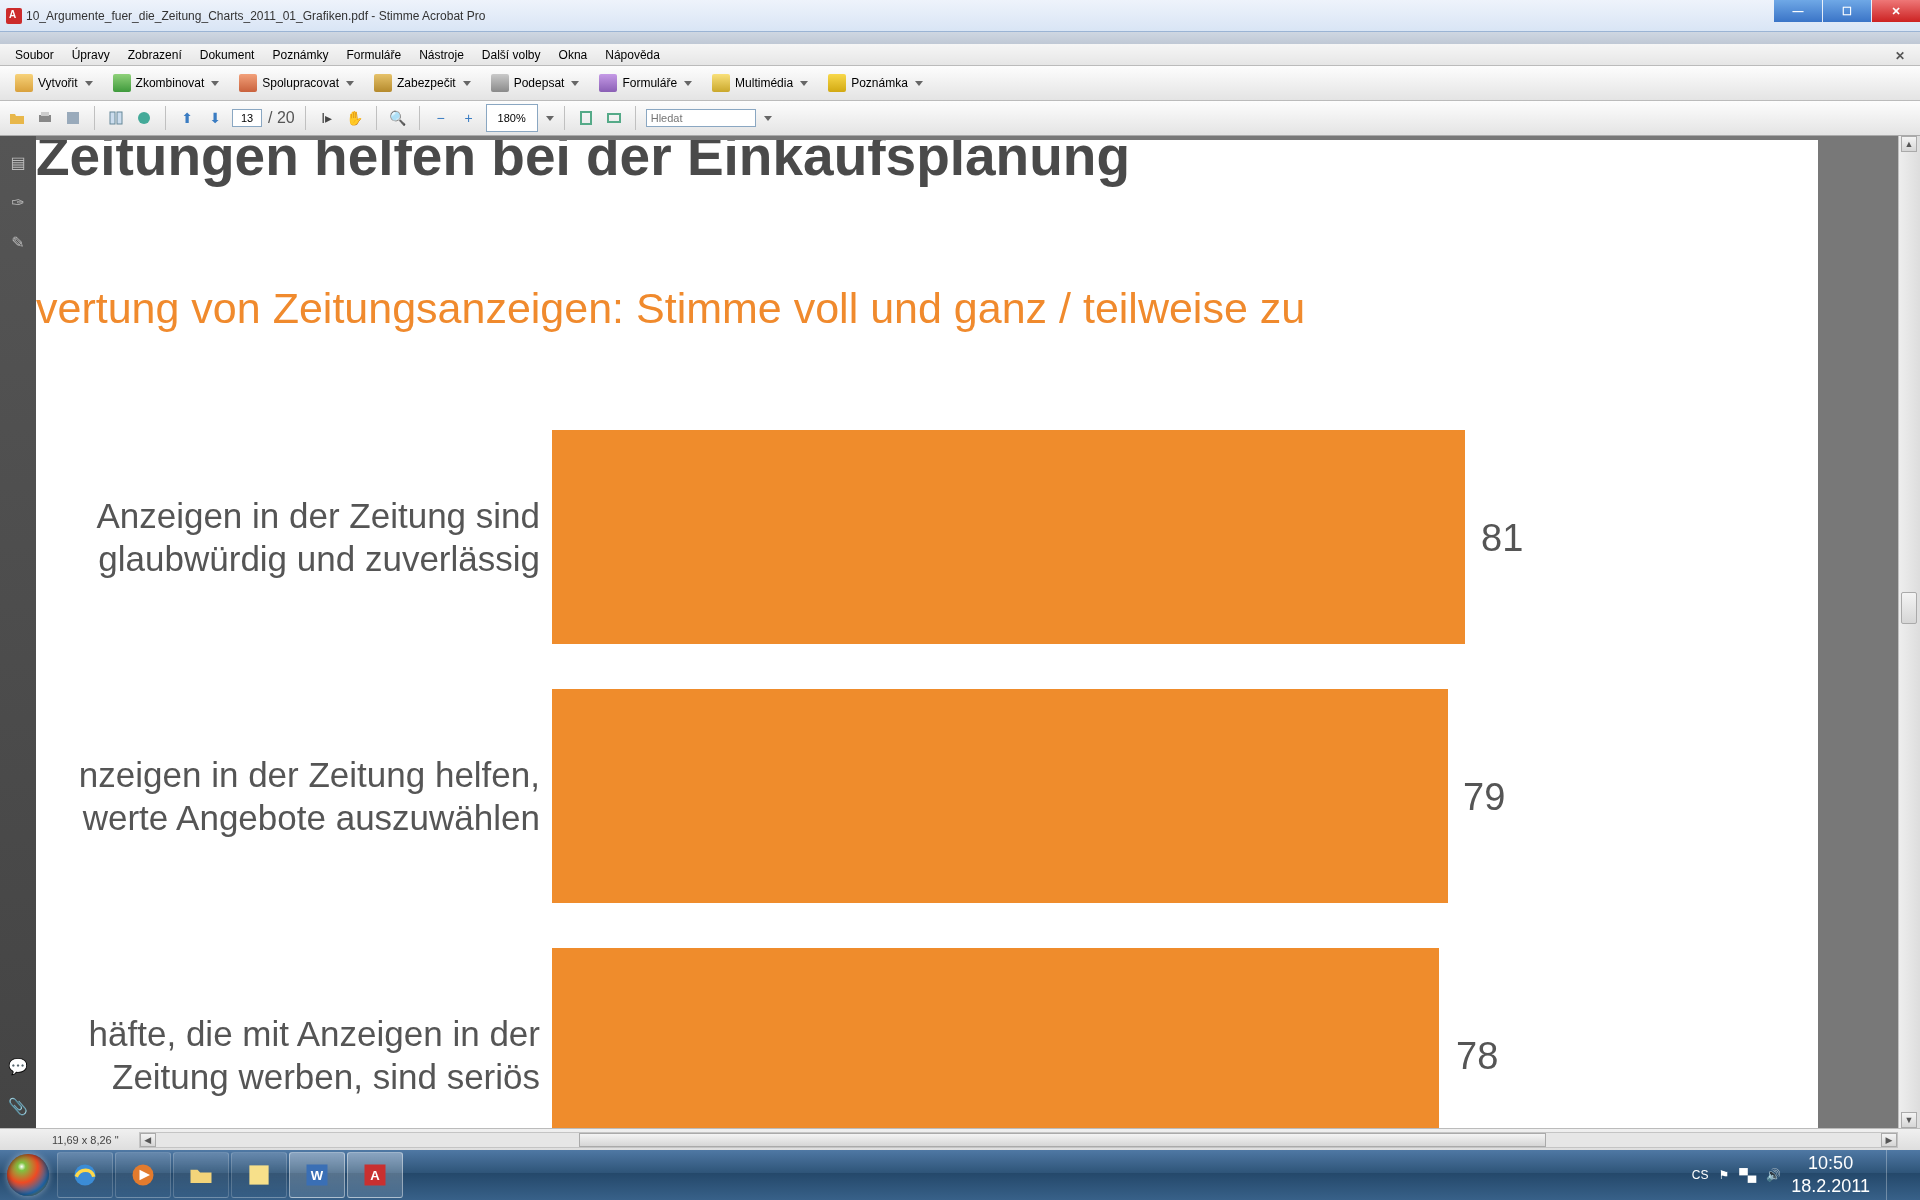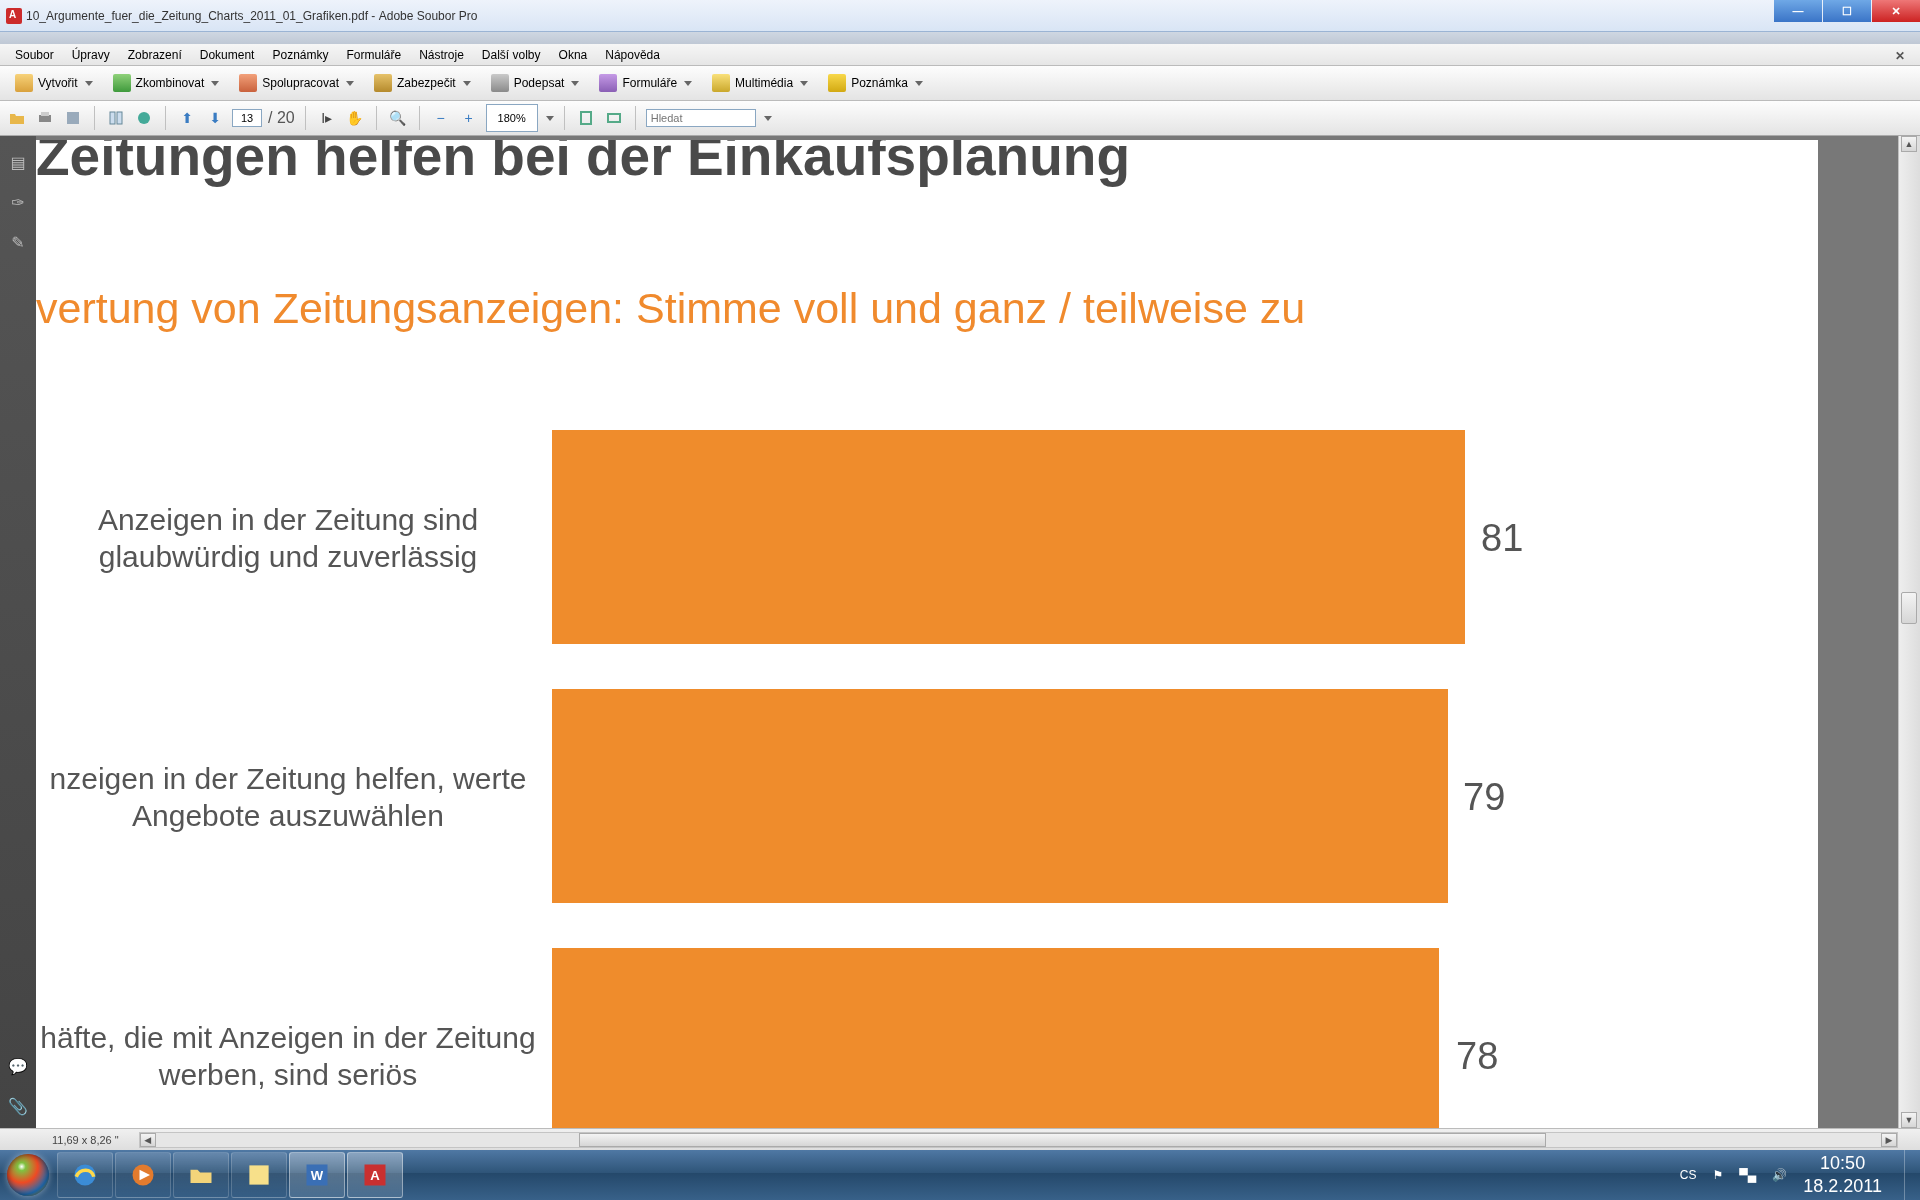--- a/index.html
+++ b/index.html
@@ -30,50 +30,50 @@
 .search-in{width:110px;height:18px;border:1px solid #8aa7c2;font-size:11px;background:#fff;padding:0 4px;color:#888}
 .body{flex:1;display:flex;min-height:0}
 .navpane{width:36px;background:linear-gradient(#555,#444);display:flex;flex-direction:column;align-items:center;gap:20px;padding-top:16px;position:relative}
 .navpane .ni{width:20px;height:20px;color:#bbb;font-size:16px;display:flex;align-items:center;justify-content:center}
 .doc-wrap{flex:1;position:relative;background:#787878;overflow:hidden}
 .page{position:absolute;left:0;top:4px;width:1782px;height:100%;background:#fff;overflow:hidden}
 .doc-title{font-size:55px;font-weight:700;color:#4a4a4a;position:absolute;left:0;top:-16px;white-space:nowrap}
 .doc-sub{font-size:43px;color:#f08a2d;position:absolute;left:0;top:144px;white-space:nowrap;font-weight:400}
 .chart{position:absolute;left:0;top:290px;width:1520px}
 .row{position:relative;height:215px;margin-bottom:44px}
-.row-label{position:absolute;left:0;top:50%;transform:translateY(-50%);width:504px;text-align:center;font-size:30px;color:#555;line-height:1.25}
+.row-label{position:absolute;left:0;top:50%;transform:translateY(-50%);width:504px;text-align:right;font-size:35px;color:#555;line-height:1.25}
 .bar{position:absolute;left:516px;top:0;height:214px;background:#ef8c2c}
 .val{position:absolute;top:50%;transform:translateY(-50%);font-size:38px;color:#555;font-weight:500}
 .vscroll{width:22px;background:linear-gradient(90deg,#eee,#ddd);position:relative;border-left:1px solid #c0c0c0}
 .vscroll .thumb{position:absolute;top:46%;left:2px;width:16px;height:32px;background:linear-gradient(#f4f4f4,#d6d6d6);border:1px solid #aaa;border-radius:2px}
 .vscroll .arrow{position:absolute;left:2px;width:16px;height:16px;background:linear-gradient(#f4f4f4,#d6d6d6);border:1px solid #aaa;display:flex;align-items:center;justify-content:center;font-size:9px;color:#555}
 .statusbar{height:22px;background:linear-gradient(#f0f0f0,#dedede);border-top:1px solid #bbb;display:flex;align-items:center;font-size:11px;color:#444;position:relative}
 .statusbar .dim{margin-left:52px}
 .hscroll{flex:1;margin-left:20px;margin-right:22px;height:16px;background:#e6e6e6;position:relative;border:1px solid #c4c4c4}
 .hscroll .hthumb{position:absolute;left:25%;width:55%;height:100%;background:linear-gradient(#f4f4f4,#d6d6d6);border:1px solid #aaa}
 .hscroll .har{position:absolute;top:0;width:16px;height:100%;background:linear-gradient(#f4f4f4,#d6d6d6);border:1px solid #aaa;display:flex;align-items:center;justify-content:center;font-size:9px;color:#555}
 .taskbar{height:50px;width:1920px;background:linear-gradient(#4f78a4 0%,#2f5579 45%,#24486a 46%,#386189 100%);display:flex;align-items:center;position:relative}
 .start{width:56px;height:50px;display:flex;align-items:center;justify-content:center}
 .orb{width:42px;height:42px;border-radius:50%;background:radial-gradient(circle at 35% 30%,#fff 0%,#7fc241 10%,#ef4a23 40%,#1f6db5 70%,#ffce1f 100%);box-shadow:inset 0 0 6px rgba(0,0,0,.6),0 0 6px rgba(255,255,255,.4)}
 .tbapp{width:56px;height:46px;margin:2px 1px;border:1px solid rgba(255,255,255,.18);border-radius:3px;display:flex;align-items:center;justify-content:center;background:linear-gradient(rgba(255,255,255,.15),rgba(255,255,255,0))}
 .tbapp.active{background:linear-gradient(rgba(255,255,255,.35),rgba(255,255,255,.1));border-color:rgba(255,255,255,.4)}
-.tray{position:absolute;right:0;top:0;height:50px;display:flex;align-items:center;color:#fff;font-size:12px;gap:16px;padding-right:4px}
+.tray{position:absolute;right:0;top:0;height:50px;display:flex;align-items:center;color:#fff;font-size:12px;gap:10px;padding-right:22px}
 .tray .showdt{width:12px;height:50px;border-left:1px solid rgba(255,255,255,.3);margin-left:6px}
 .clock{text-align:center;line-height:1.3;font-size:18px}
 </style>
 </head>
 <body>
 
 <div class="window">
 
   <div class="titlebar">
     <span class="icon-pdf"></span>
     <span>10_Argumente_fuer_die_Zeitung_Charts_2011_01_Grafiken.pdf</span>
     <span>&nbsp;-&nbsp;</span>
-    <span>Adobe Soubor Pro</span>
+    <span>Stimme Acrobat Pro</span>
     <div class="window-controls">
       <div class="btn-min">—</div>
       <div class="btn-max">☐</div>
       <div class="btn-close">✕</div>
     </div>
   </div>
 
   <div class="tabbg"></div>
 
   <div class="menubar">

